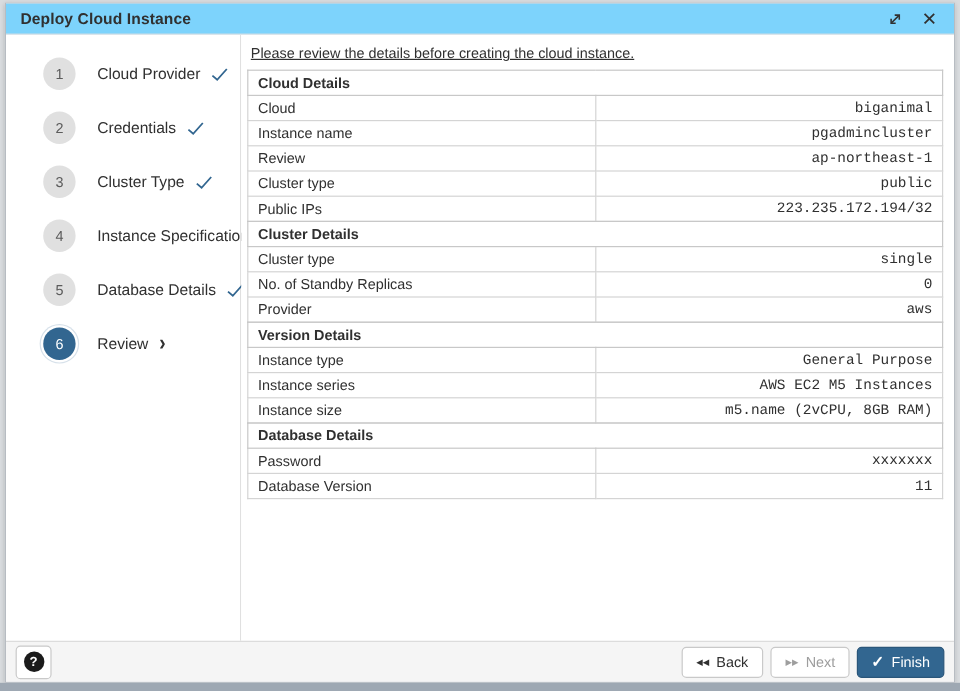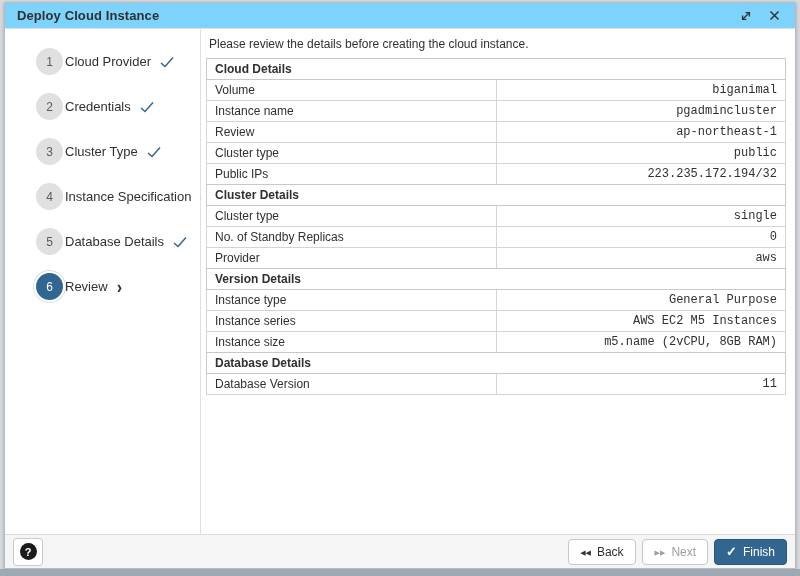--- a/index.html
+++ b/index.html
@@ -20,28 +20,28 @@
              cursor:pointer; margin-left:10px; }
   .win-btn svg { display:block; }
 
   
   .main { flex:1; display:flex; min-height:0; }
   .sidebar { width:196px; flex:0 0 196px; border-right:1px solid #e0e0e0; padding-top:10px; background:#fff; }
   .step { height:45px; display:flex; align-items:center; padding-left:31px; cursor:pointer; }
   .circle { width:27px; height:27px; border-radius:50%; background:#e0e0e0; color:#5b5b5b;
             font-size:12px; display:flex; align-items:center; justify-content:center; flex:0 0 27px; }
   .step.active .circle { background:#326690; color:#fff; box-shadow:0 0 0 2px #fff, 0 0 0 3px #d7e1ea; }
-  .step-label { font-size:13px; color:#303030; margin-left:2px; white-space:nowrap; }
+  .step-label { font-size:13px; color:#303030; margin-left:18px; white-space:nowrap; }
   .check { margin-left:9px; flex:0 0 auto; }
   .chev { margin-left:9px; font-size:16px; line-height:1; color:#303030; font-weight:700;
           transform:scaleY(1.15); display:inline-block; }
 
   
   .content { flex:1; padding:7px 9px 0 5px; overflow:hidden; background:#fff; }
-  .note { font-size:12px; color:#303030; margin:1px 0 7px 3px; }
+  .note { font-size:12px; color:#303030; margin:1px 0 7px 3px;text-decoration:underline; }
   table.sec { width:100%; border-collapse:collapse; table-layout:fixed; font-size:12px; color:#303030; }
   table.sec + table.sec { margin-top:-1px; }
   table.sec td { border:1px solid #d4d4d4; padding:3px 8px; height:15px; overflow:hidden; white-space:nowrap; }
   tr.sec-header td { font-weight:700; border:1px solid #c8c8c8; }
   td.val { text-align:right;font-family:Liberation Mono, monospace; }
   .sec-cloud    td.lbl { width:43%; }
   .sec-cluster  td.lbl { width:77%; }
   .sec-version  td.lbl { width:36.5%; }
   .sec-storage  td.lbl { width:69%; }
   .sec-database td.lbl { width:65%; }
@@ -140,21 +140,21 @@
 
     <div class="content">
       <div class="note">Please review the details before creating the cloud instance.</div>
 
       <table class="sec sec-cloud">
         <tbody>
             <tr class="sec-header">
               <td colspan="2">Cloud Details</td>
             </tr>
         <tr>
-          <td class="lbl">Volume</td>
+          <td class="lbl">Cloud</td>
           <td class="val">biganimal</td>
             </tr>
         <tr>
           <td class="lbl">Instance name</td>
           <td class="val">pgadmincluster</td>
             </tr>
         <tr>
           <td class="lbl">Review</td>
           <td class="val">ap-northeast-1</td>
             </tr>
@@ -207,20 +207,24 @@
           <td class="val">m5.name (2vCPU, 8GB RAM)</td>
             </tr>
       </tbody>
         </table>
 
 
       <table class="sec sec-database">
         <tbody>
             <tr class="sec-header">
               <td colspan="2">Database Details</td>
+            </tr>
+        <tr>
+          <td class="lbl">Password</td>
+          <td class="val">xxxxxxx</td>
             </tr>
         <tr>
           <td class="lbl">Database Version</td>
           <td class="val">11</td>
             </tr>
       </tbody>
         </table>
     </div>
   </div>
 

